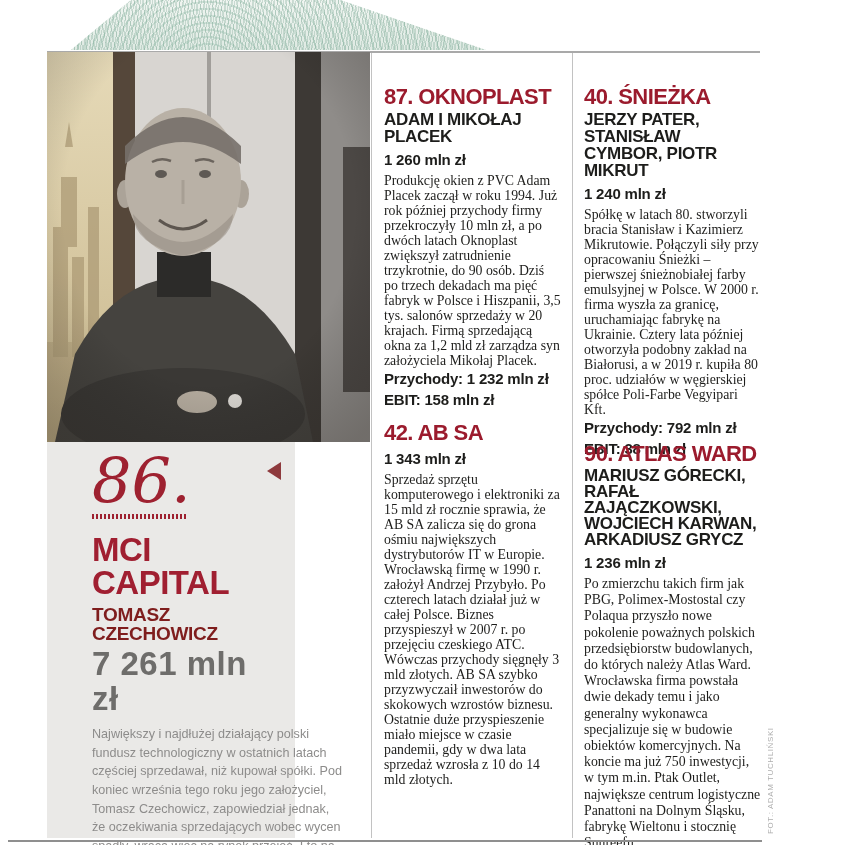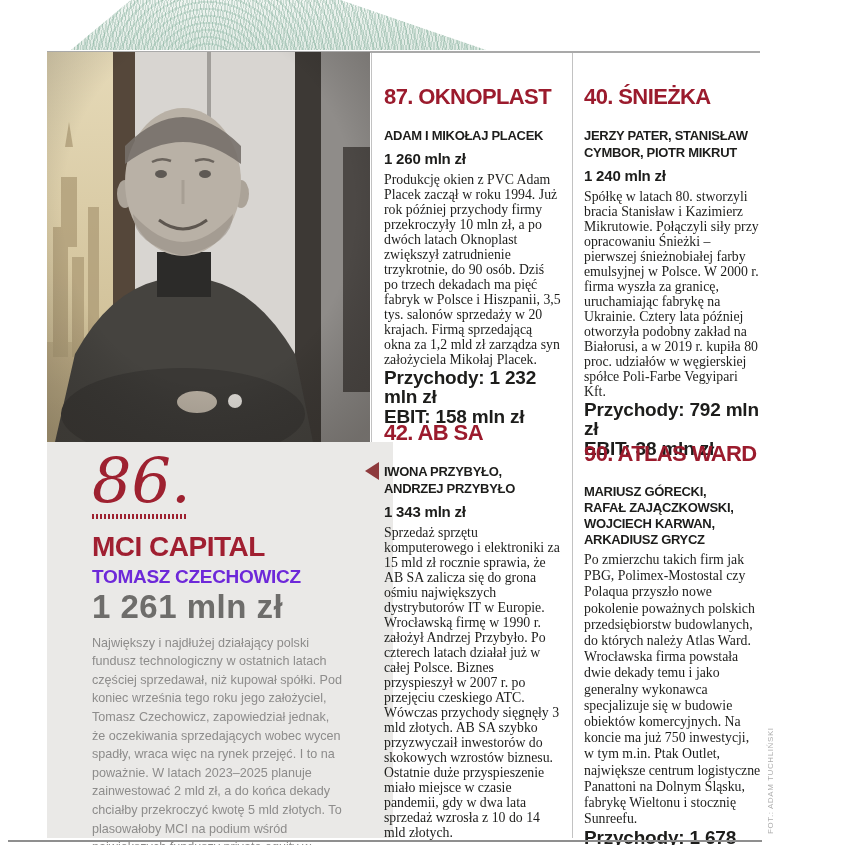--- a/index.html
+++ b/index.html
@@ -17,46 +17,46 @@
 
   .rule-top{position:absolute;left:47px;top:51px;width:713px;height:2px;background:#a9a9a9;}
   .rule-bottom{position:absolute;left:8px;top:840px;width:754px;height:2px;background:#8f8f8f;}
   .vdiv{position:absolute;top:53px;width:1px;height:785px;background:#c2c2c2;}
   .vdiv.d1{left:371px;}
   .vdiv.d2{left:572px;}
 
   .photo{position:absolute;left:47px;top:52px;width:323px;height:390px;overflow:hidden;}
 
   
-  .feature-box{position:absolute;left:47px;top:442px;width:346px;height:396px;
+  .feature-box{position:absolute;left:47px;top:442px;width:248px;height:396px;
     background:#eae9e7;box-sizing:border-box;padding:10px 18px 0 45px;}
   .rank-script{font-family:"DejaVu Serif",serif;font-style:italic;font-weight:400;
     font-size:62px;line-height:58px;color:#9e2130;}
   .tick-band{width:96px;height:5px;margin-top:4px;
     background:repeating-linear-gradient(90deg,#9e2130 0 2px,rgba(0,0,0,0) 2px 4px);}
-  .feature-company{margin-top:14px;font-size:28px;font-weight:700;letter-spacing:-.5px;color:#a01f31;line-height:1;}
-  .feature-person{margin-top:6px;font-size:19px;font-weight:700;letter-spacing:-.3px;color:#6d28d9;line-height:1;}
+  .feature-company{margin-top:14px;font-size:33px;font-weight:700;letter-spacing:-.5px;color:#a01f31;line-height:1;}
+  .feature-person{margin-top:6px;font-size:19px;font-weight:700;letter-spacing:-.3px;color:#7f1d1d;line-height:1;}
   .feature-value{margin-top:4px;font-size:33px;font-weight:700;letter-spacing:.5px;color:#6e6d6b;line-height:1.05;}
   .feature-body{margin-top:9px;width:252px;font-size:12.6px;line-height:18.6px;color:#8d8c8b;}
   .marker{position:absolute;right:14px;top:20px;width:0;height:0;
     border-top:9px solid rgba(0,0,0,0);border-bottom:9px solid rgba(0,0,0,0);
     border-right:14px solid #8e3a3d;}
 
   
   .col{position:absolute;top:12px;height:845px;}
   .col.middle{left:384px;width:177px;}
   .col.right{left:584px;width:178px;}
   .entry{position:absolute;left:0;width:100%;}
   .entry h2{margin:0;font-size:22px;font-weight:700;letter-spacing:-.6px;color:#9b1b2d;line-height:1;}
-  .people{margin-top:19px;font-size:13px;font-weight:700;letter-spacing:-.3px;color:#1d1d1b;
+  .people{margin-top:3px;font-size:17px;font-weight:700;letter-spacing:-.3px;color:#1d1d1b;
     line-height:17px;white-space:pre-line;}
   .value{margin-top:6px;font-size:15px;font-weight:700;letter-spacing:-.2px;color:#1d1d1b;line-height:18px;}
   .body-serif{margin-top:4px;font-family:"Liberation Serif",serif;font-size:13.8px;
     line-height:15px;color:#1d1d1b;text-align:left;}
-  .stats{font-size:19px;font-weight:700;letter-spacing:-.2px;color:#1d1d1b;line-height:18.5px;margin-top:2px;}
+  .stats{font-size:15px;font-weight:700;letter-spacing:-.2px;color:#1d1d1b;line-height:18.5px;margin-top:2px;}
 
   .photo-credit{position:absolute;left:766px;top:742px;height:92px;
     writing-mode:vertical-rl;transform:rotate(180deg);
     font-size:8px;color:#aeaeae;letter-spacing:.6px;white-space:nowrap;}
 </style>
 </head>
 <body>
 
 <div class="page">
 
@@ -113,38 +113,36 @@
       <rect x="0" y="0" width="323" height="390" fill="url(#vign)"></rect>
     </svg>
   </div>
 
   <div class="feature-box">
     <div class="marker"></div>
     <div class="rank-script">86.</div>
     <div class="tick-band"></div>
     <div class="feature-company">MCI CAPITAL</div>
     <div class="feature-person">TOMASZ CZECHOWICZ</div>
-    <div class="feature-value">1 261 mln zł</div>
+    <div class="feature-value">7 261 mln zł</div>
     <div class="feature-body">Największy i najdłużej działający polski fundusz technologiczny w ostatnich latach częściej sprzedawał, niż kupował spółki. Pod koniec września tego roku jego założyciel, Tomasz Czechowicz, zapowiedział jednak, że oczekiwania sprzedających wobec wycen spadły, wraca więc na rynek przejęć. I to na poważnie. W latach 2023–2025 planuje zainwestować 2 mld zł, a do końca dekady chciałby przekroczyć kwotę 5 mld złotych. To plasowałoby MCI na podium wśród największych funduszy private equity w regionie.</div>
 
   </div>
 
   <div class="col middle">
     <div class="entry" style="top:74px;">
       <h2>87. OKNOPLAST</h2>
       <div class="people">ADAM I MIKOŁAJ PLACEK</div>
       <div class="value">1 260 mln zł</div>
       <div class="body-serif">Produkcję okien z PVC Adam Placek zaczął w roku 1994. Już rok później przychody firmy przekroczyły 10 mln zł, a po dwóch latach Oknoplast zwiększył zatrudnienie trzykrotnie, do 90 osób. Dziś po trzech dekadach ma pięć fabryk w Polsce i Hiszpanii, 3,5 tys. salonów sprzedaży w 20 krajach. Firmą sprzedającą okna za 1,2 mld zł zarządza syn założyciela Mikołaj Placek.</div>
       <div class="stats">Przychody: 1 232 mln zł</div>
       <div class="stats">EBIT: 158 mln zł</div>
     </div>
     <div class="entry" style="top:410px;">
       <h2>42. AB SA</h2>
-      <div class="people">IWONA PRZYBYŁO,
-ANDRZEJ PRZYBYŁO</div>
       <div class="value">1 343 mln zł</div>
       <div class="body-serif">Sprzedaż sprzętu komputerowego i elektroniki za 15 mld zł rocznie sprawia, że AB SA zalicza się do grona ośmiu największych dystrybutorów IT w Europie. Wrocławską firmę w 1990 r. założył Andrzej Przybyło. Po czterech latach działał już w całej Polsce. Biznes przyspieszył w 2007 r. po przejęciu czeskiego ATC. Wówczas przychody sięgnęły 3 mld złotych. AB SA szybko przyzwyczaił inwestorów do skokowych wzrostów biznesu. Ostatnie duże przyspieszenie miało miejsce w czasie pandemii, gdy w dwa lata sprzedaż wzrosła z 10 do 14 mld złotych.</div>
 
     </div>
   </div>
 
   <div class="col right">
     <div class="entry" style="top:74px;">
       <h2>40. ŚNIEŻKA</h2>
       <div class="people">JERZY PATER, STANISŁAW
@@ -153,20 +151,21 @@
       <div class="body-serif">Spółkę w latach 80. stworzyli bracia Stanisław i Kazimierz Mikrutowie. Połączyli siły przy opracowaniu Śnieżki – pierwszej śnieżnobiałej farby emulsyjnej w Polsce. W 2000 r. firma wyszła za granicę, uruchamiając fabrykę na Ukrainie. Cztery lata później otworzyła podobny zakład na Białorusi, a w 2019 r. kupiła 80 proc. udziałów w węgierskiej spółce Poli-Farbe Vegyipari Kft.</div>
       <div class="stats">Przychody: 792 mln zł</div>
       <div class="stats">EBIT: 38 mln zł</div>
     </div>
     <div class="entry" style="top:431px;">
       <h2>90. ATLAS WARD</h2>
       <div class="people" style="line-height:16px;">MARIUSZ GÓRECKI,
 RAFAŁ ZAJĄCZKOWSKI,
 WOJCIECH KARWAN,
 ARKADIUSZ GRYCZ</div>
+      <div class="value">1 236 mln zł</div>
       <div class="body-serif" style="line-height:16.2px;">Po zmierzchu takich firm jak PBG, Polimex-Mostostal czy Polaqua przyszło nowe pokolenie poważnych polskich przedsiębiorstw budowlanych, do których należy Atlas Ward. Wrocławska firma powstała dwie dekady temu i jako generalny wykonawca specjalizuje się w budowie obiektów komercyjnych. Na koncie ma już 750 inwestycji, w tym m.in. Ptak Outlet, największe centrum logistyczne Panattoni na Dolnym Śląsku, fabrykę Wieltonu i stocznię Sunreefu.</div>
       <div class="stats">Przychody: 1 678 mln zł</div>
       <div class="stats">EBIT: 169 mln zł</div>
     </div>
   </div>
 
   <div class="photo-credit">FOT.: ADAM TUCHLIŃSKI</div>
   <div class="rule-bottom"></div>
 </div>
 

